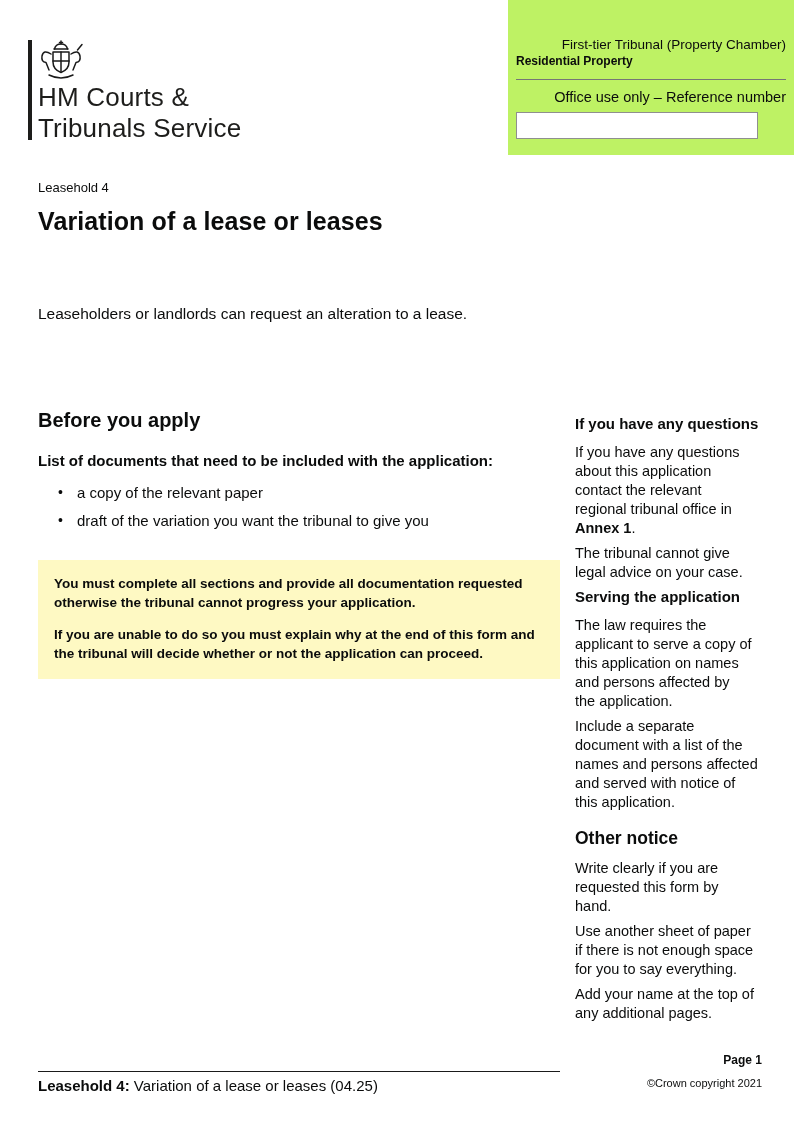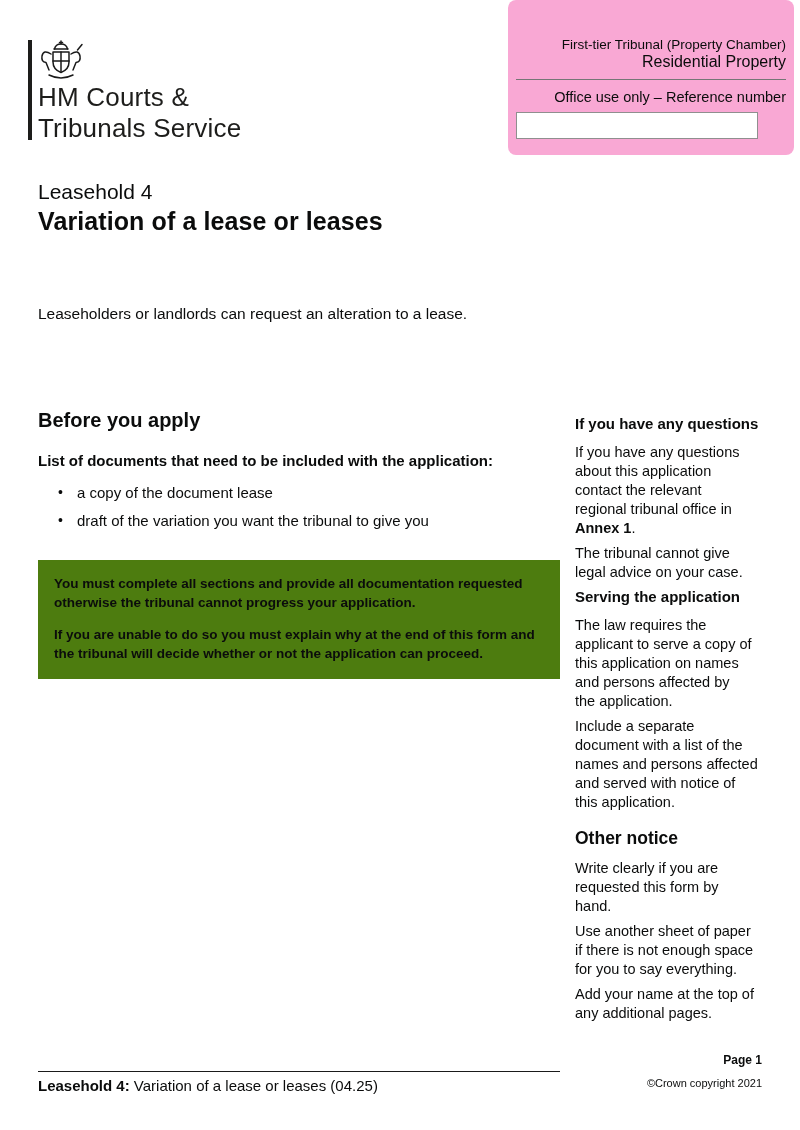--- a/index.html
+++ b/index.html
@@ -12,40 +12,40 @@
     overflow:hidden;
   }
   .page { position:relative; width:800px; height:1130px; background:#fff; }
 
   
   .logo-bar { position:absolute; left:28px; top:40px; width:4px; height:100px; background:#1d1d1b; }
   .crest { position:absolute; left:36px; top:40px; width:50px; height:46px; }
   .logo-text { position:absolute; left:38px; top:82px; font-size:26px; line-height:31px; color:#1d1d1b; letter-spacing:0.2px; }
 
   
-  .tribunal-box { position:absolute; left:508px; top:0; width:286px; height:155px; background:#f9a8d4; padding:36px 8px 0 8px;border-radius:8px; }
+  .tribunal-box { position:absolute; left:508px; top:0; width:286px; height:155px; background:#bef264; padding:36px 8px 0 8px; }
   .trib-line1 { font-size:13.5px; line-height:17px; text-align:right; white-space:nowrap; }
-  .trib-line2 { font-size:16px; line-height:17px; font-weight:400; text-align:right; white-space:nowrap; }
+  .trib-line2 { font-size:12px; line-height:17px; font-weight:700; white-space:nowrap; }
   .trib-divider { border:none; border-top:1px solid #767676; margin-top:9px; }
   .office-label { font-size:14.5px; text-align:right; margin-top:9px; white-space:nowrap; }
   .ref-input { display:block; width:242px; height:27px; margin-top:7px; border:1px solid #8f8f8f; background:#fff; font-size:14px; padding:0 6px; font-family:"Liberation Sans", sans-serif; }
 
   
-  .form-code  { position:absolute; left:38px; top:180px; font-size:21px; }
+  .form-code  { position:absolute; left:38px; top:180px; font-size:13px; }
   .form-title { position:absolute; left:38px; top:207px; font-size:25px; font-weight:700; letter-spacing:0.1px; }
   .intro      { position:absolute; left:38px; top:305px; font-size:15.5px; }
 
   
   .section-heading { position:absolute; left:38px; top:409px; font-size:20px; font-weight:700; }
   .docs-heading    { position:absolute; left:38px; top:452px; font-size:15px; font-weight:700; }
   .docs-list { position:absolute; left:58px; top:484px; list-style:none; font-size:15px; }
   .docs-list li { position:relative; padding-left:19px; margin-bottom:11px; }
   .docs-list li::before { content:"\2022"; position:absolute; left:0; top:0; font-size:14px; }
 
-  .warning-box { position:absolute; left:38px; top:560px; width:522px; background:#4d7c0f; padding:14px 16px 16px 16px; }
+  .warning-box { position:absolute; left:38px; top:560px; width:522px; background:#fef9c3; padding:14px 16px 16px 16px; }
   .warning-box p { font-size:13.5px; font-weight:700; line-height:19px; white-space:pre-line; }
   .warning-box p + p { margin-top:13px; }
 
   
   .sidebar { position:absolute; left:575px; top:415px; width:200px; }
   .sidebar h3 { font-size:15px; line-height:18px; font-weight:700; margin:0 0 10px 0; }
   .sidebar h2 { font-size:17.5px; line-height:21px; font-weight:700; margin:16px 0 10px 0; }
   .sidebar p  { font-size:14.5px; line-height:19px; margin:0 0 6px 0; white-space:pre-line; }
   .sidebar .b { font-weight:700; }
   .subsection { margin-top:6px; }
@@ -87,21 +87,21 @@
     <input class="ref-input" type="text" value="" style="">
   </div>
 
   <div class="form-code">Leasehold 4</div>
   <h1 class="form-title">Variation of a lease or leases</h1>
   <div class="intro">Leaseholders or landlords can request an alteration to a lease.</div>
 
   <h2 class="section-heading">Before you apply</h2>
   <div class="docs-heading">List of documents that need to be included with the application:</div>
   <ul class="docs-list">
-    <li>a copy of the document lease</li>
+    <li>a copy of the relevant paper</li>
     <li>draft of the variation you want the tribunal to give you</li>
   </ul>
 
   <div class="warning-box">
     <p>You must complete all sections and provide all documentation requested
 otherwise the tribunal cannot progress your application.</p>
     <p>If you are unable to do so you must explain why at the end of this form and
 the tribunal will decide whether or not the application can proceed.</p>
   </div>
 

